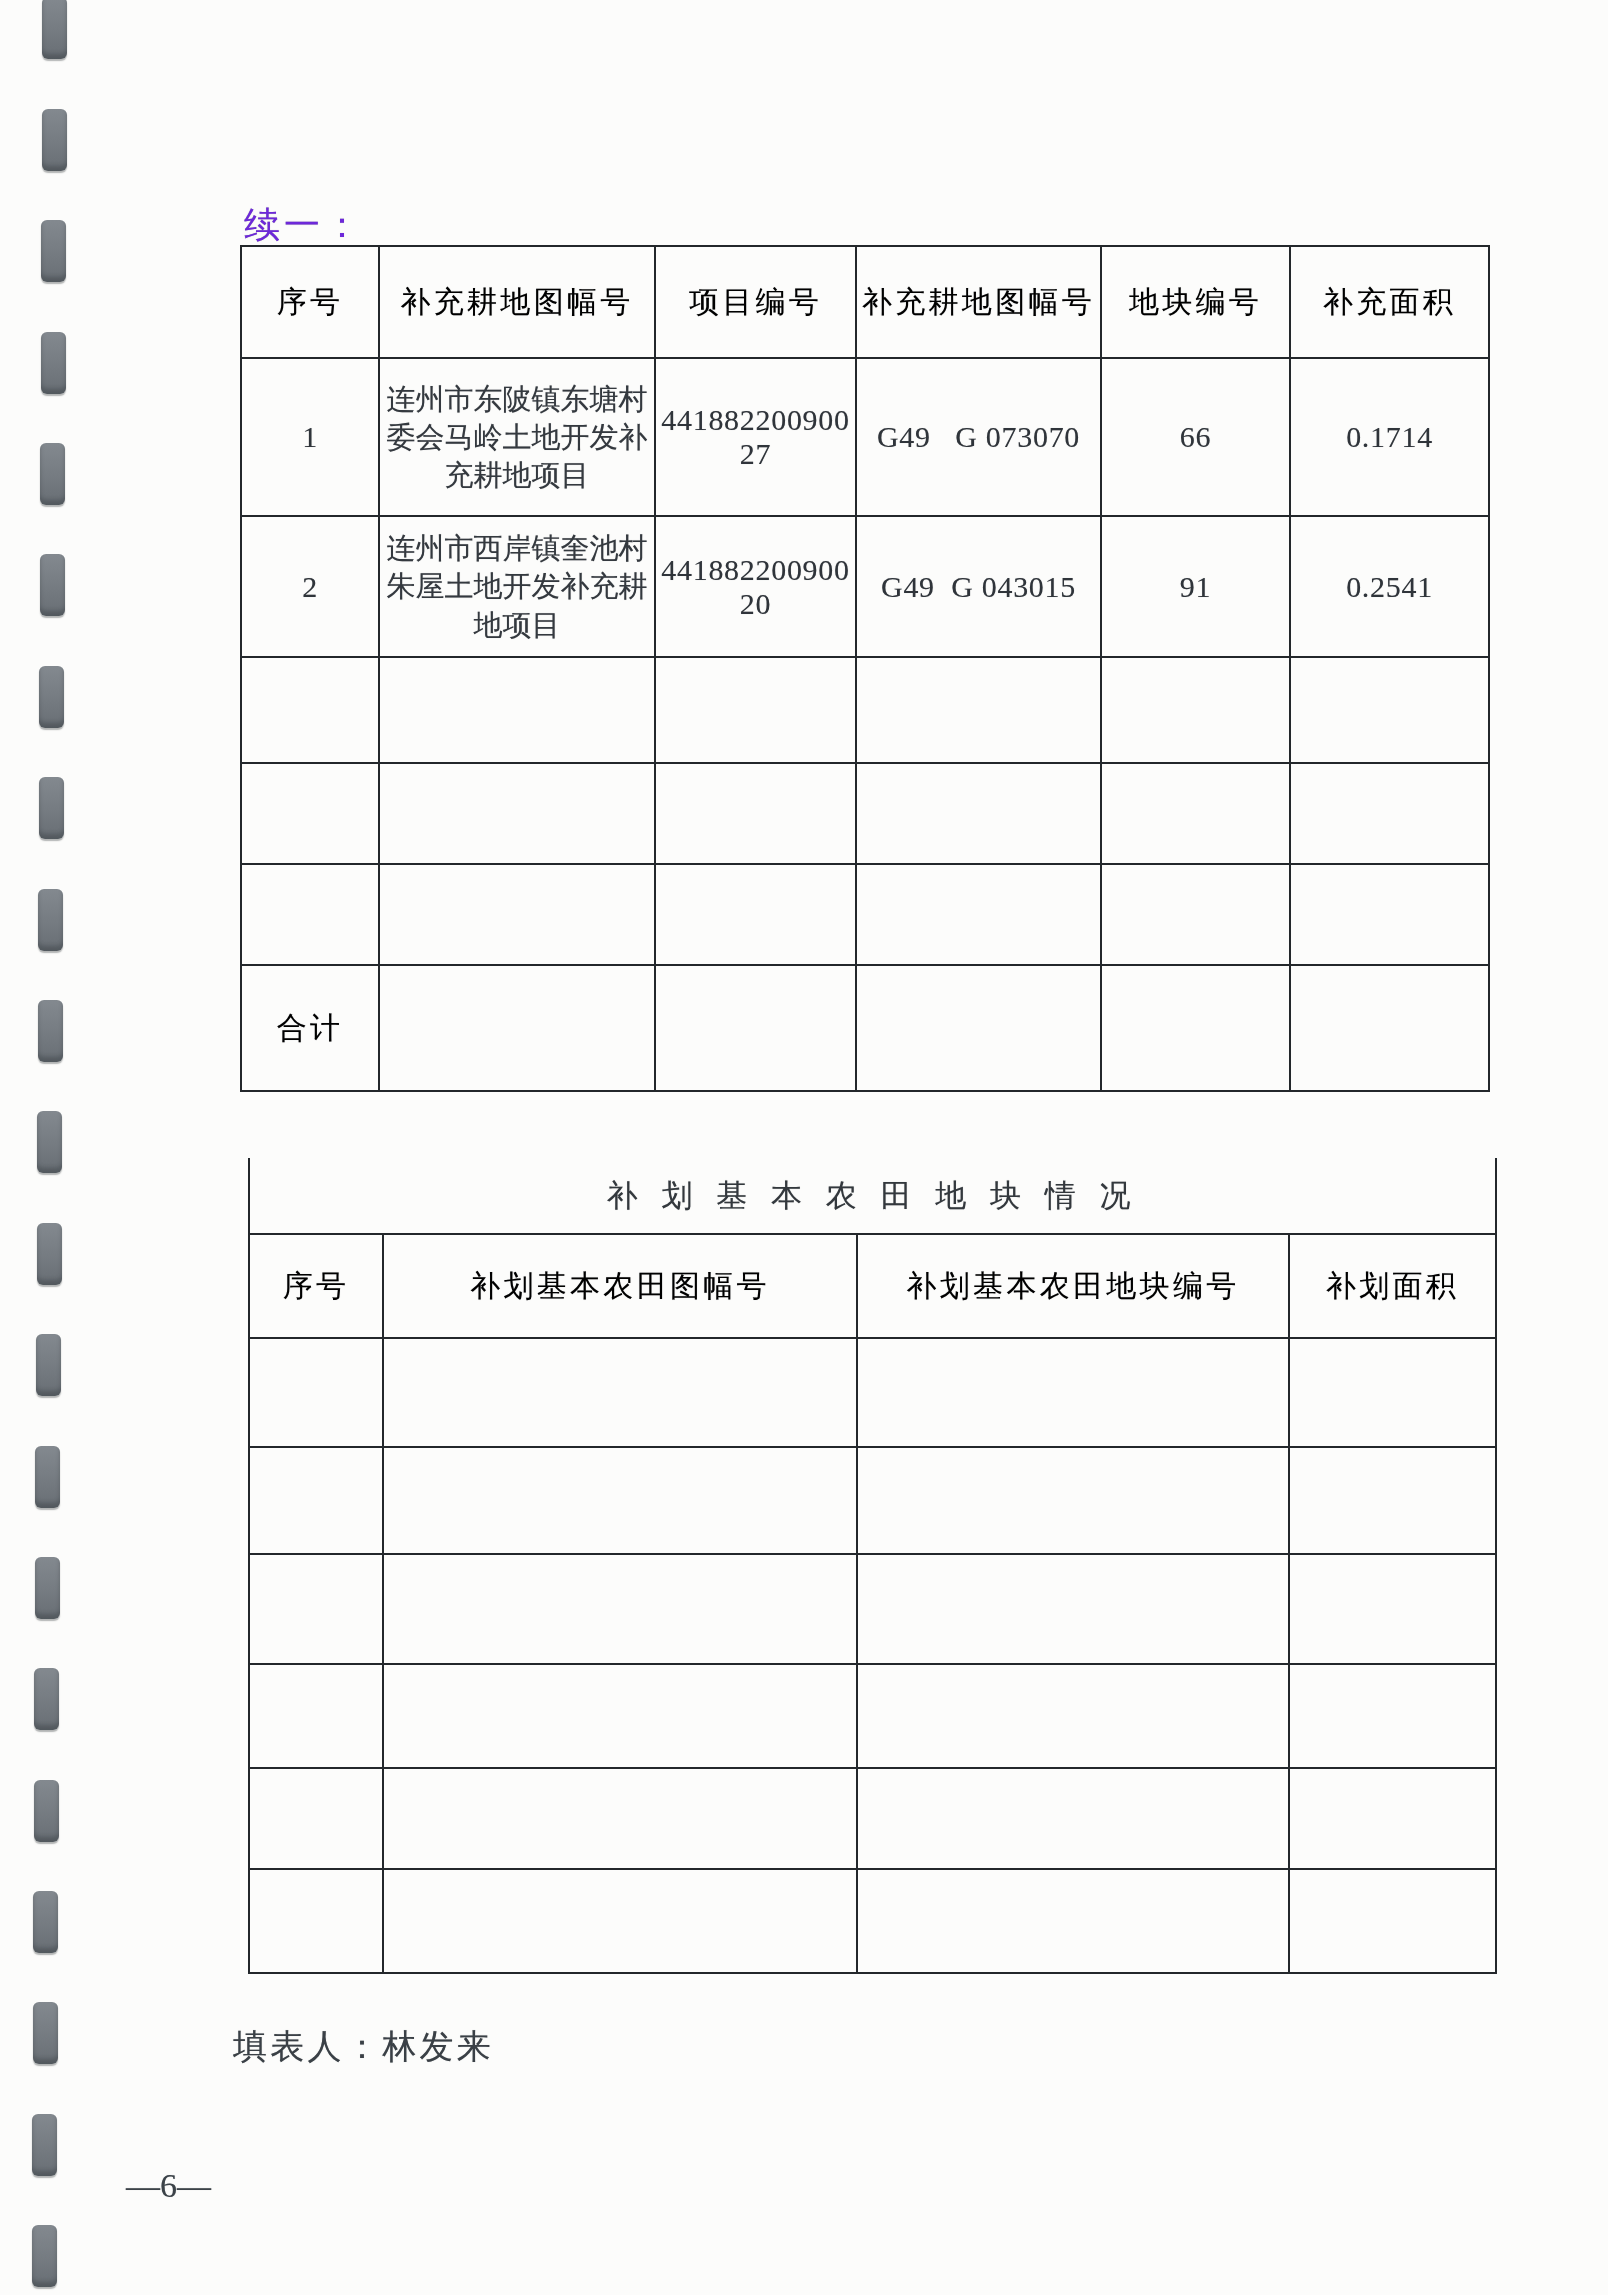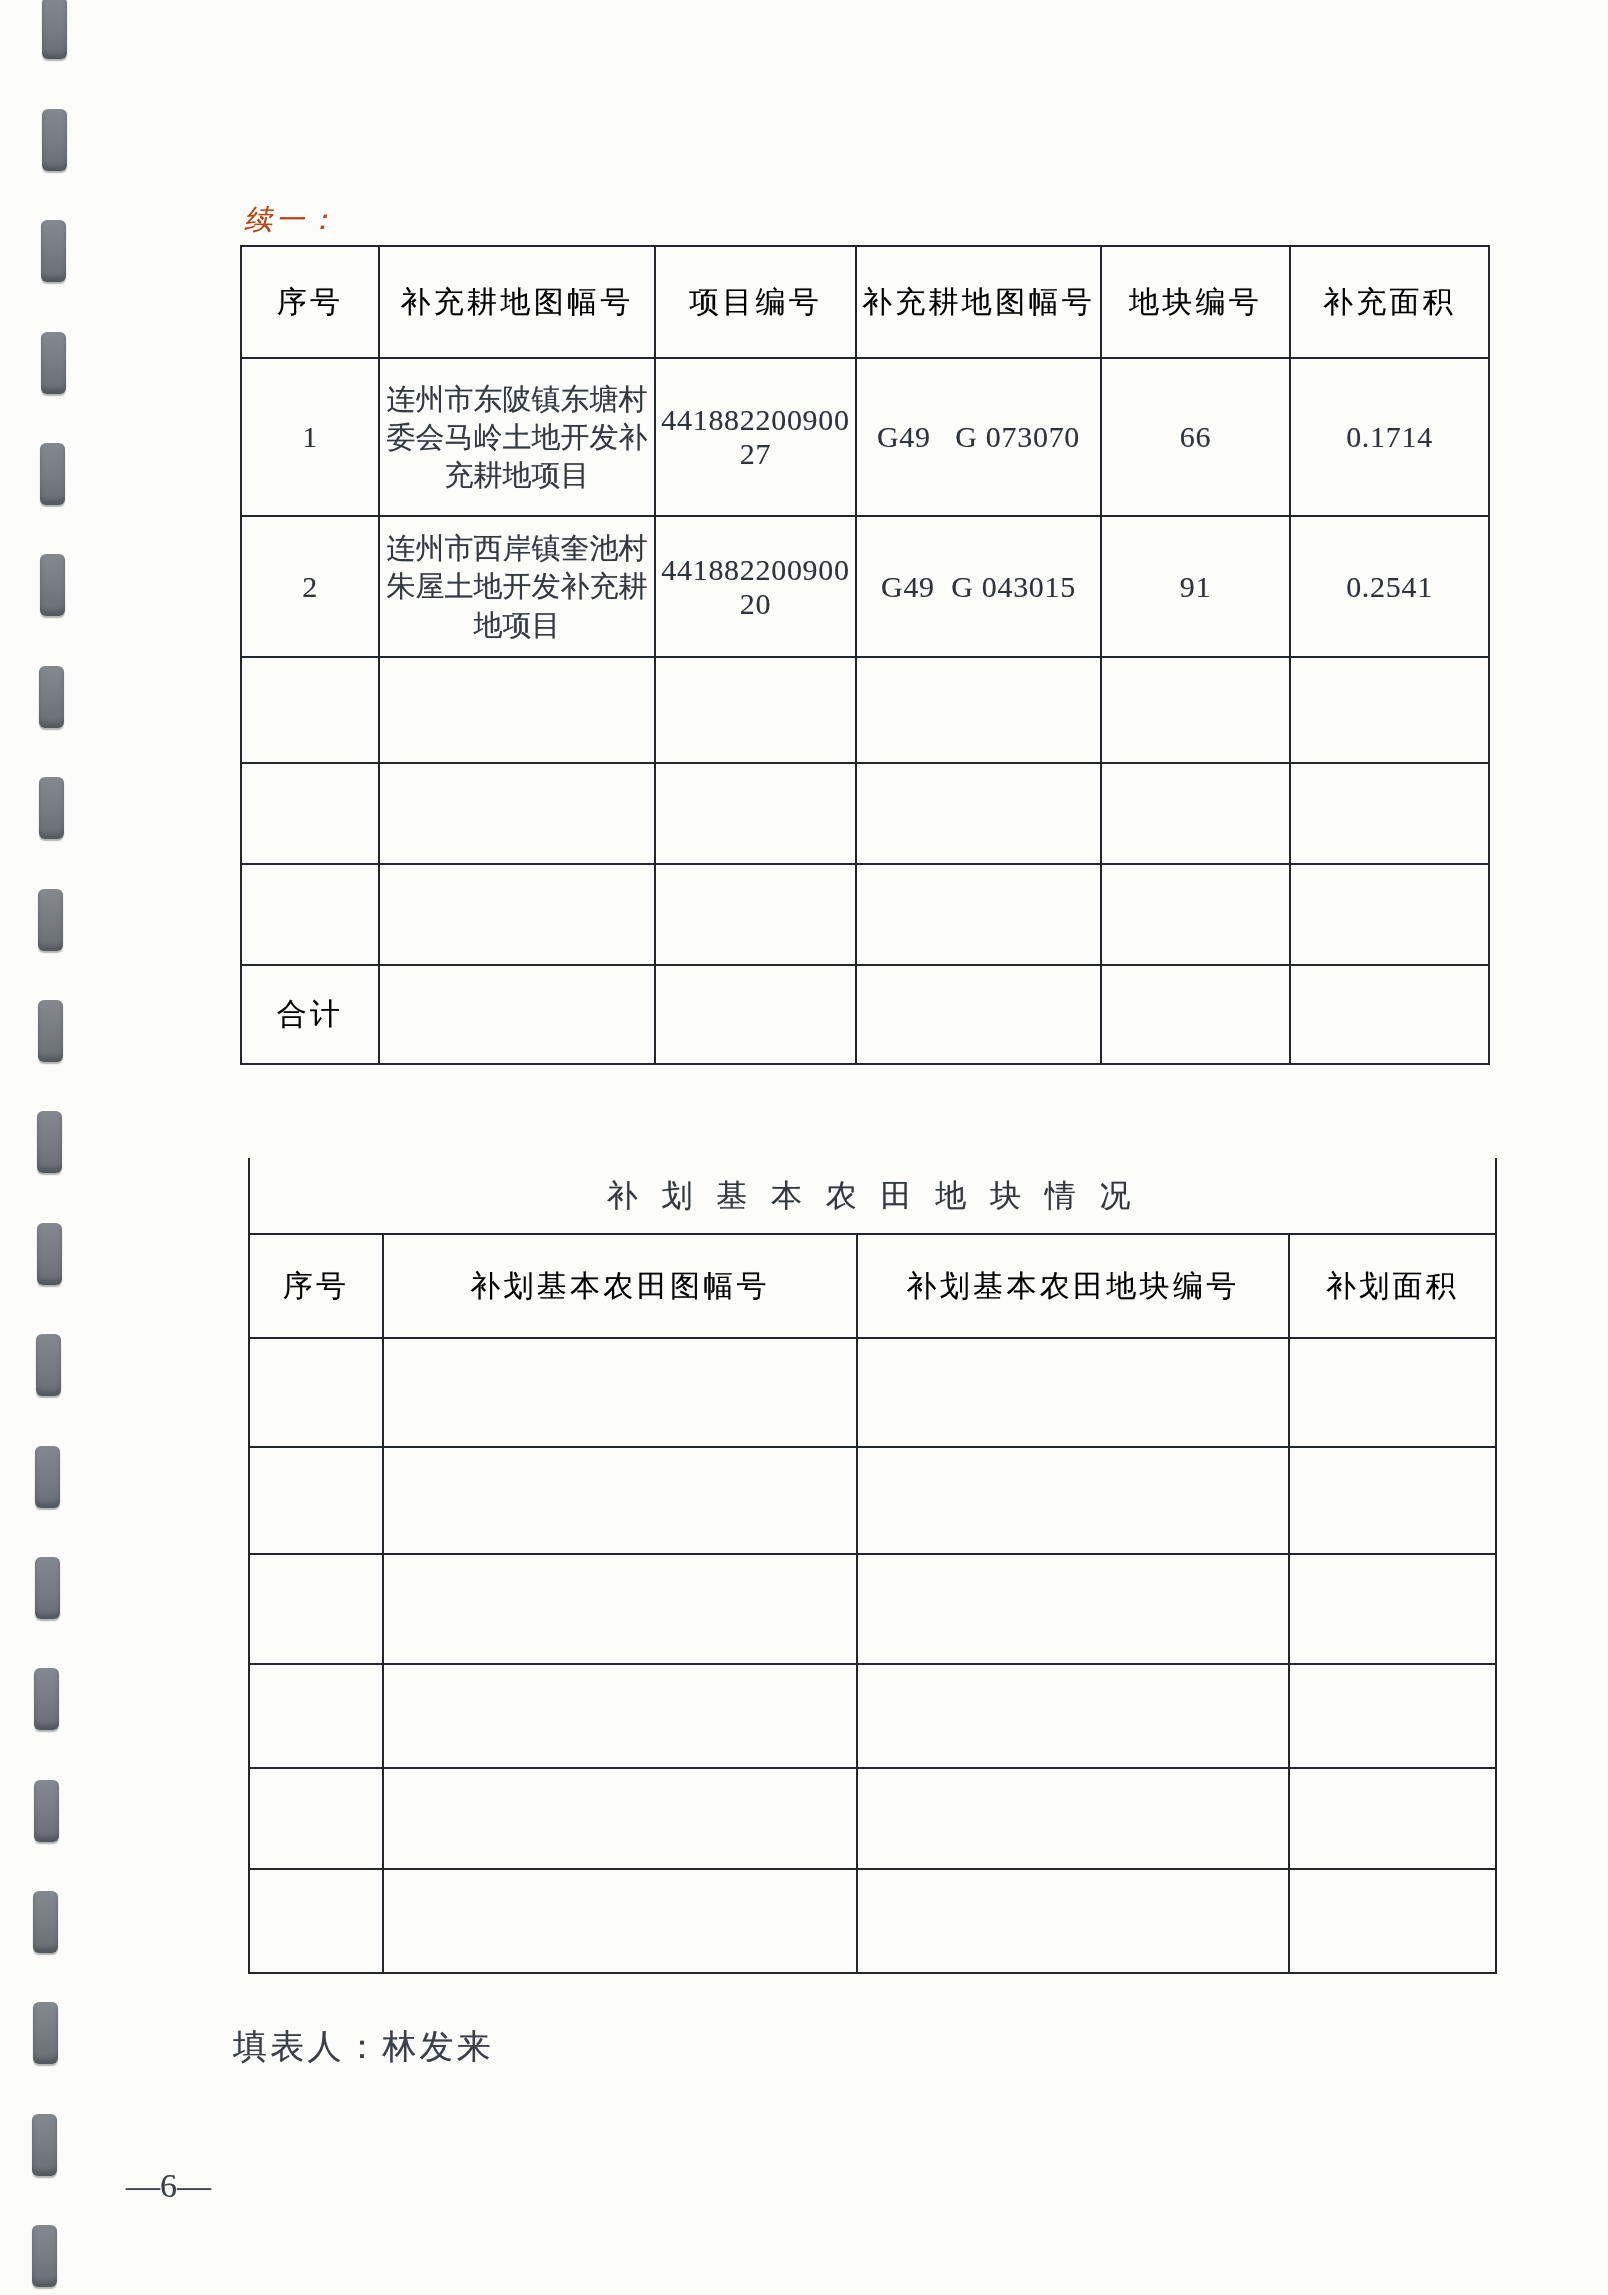--- a/index.html
+++ b/index.html
@@ -20,23 +20,22 @@
     width: 24.5px;
     height: 62px;
     border-radius: 6px;
     background: linear-gradient(180deg, #83898f 0%, #757b81 55%, #686e74 100%);
     box-shadow: inset 0 -5.3px 4px rgba(30,35,40,.28), 0 2px 1.3px rgba(40,45,50,.35);
   }
 
   
   .continuation {
     position: absolute; left: 244px; top: 201px;
-    font-size: 28px; letter-spacing: 4px; color: #c2410c;
+    font-size: 36px; letter-spacing: 4px; color: #6d28d9;
     text-shadow: 0 0 0.7px rgba(45,50,55,.45);
-    font-style: italic;
   }
   .preparer {
     position: absolute; left: 233px; top: 2024px;
     font-size: 34px; letter-spacing: 3.3px; color: #3a4046;
     text-shadow: 0 0 0.7px rgba(45,50,55,.45);
   }
   .page-number {
     position: absolute; left: 126px; top: 2167px;
     font-size: 34px; color: #3b4248;
     text-shadow: 0 0 0.7px rgba(45,50,55,.4);
@@ -174,21 +173,21 @@
         <td></td>
   </tr>
   <tr style="height:101px">
     <td></td>
         <td></td>
         <td></td>
     <td></td>
         <td></td>
         <td></td>
   </tr>
-  <tr style="height:99px">
+  <tr style="height:126px">
     <td class="header-cell">合计</td>
     <td></td>
         <td></td>
     <td></td>
         <td></td>
         <td></td>
   </tr>
 </tbody>
   </table>
 

